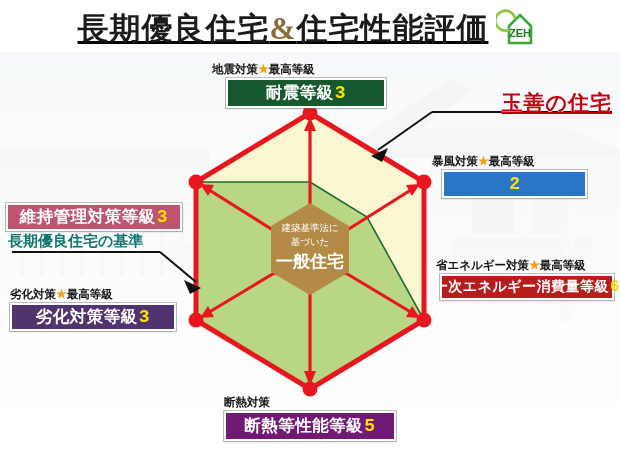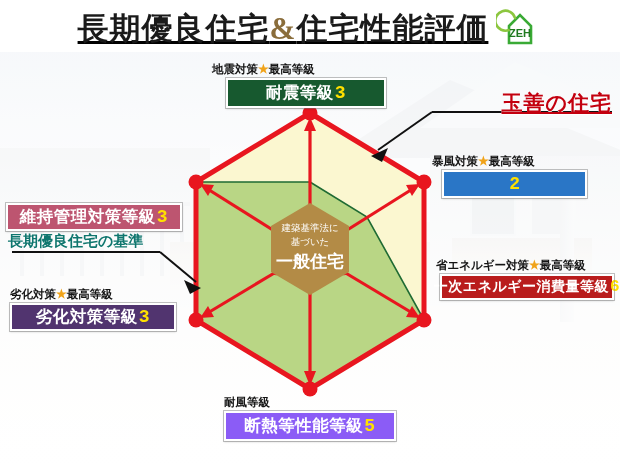--- a/index.html
+++ b/index.html
@@ -116,21 +116,21 @@
     box-shadow:0 1px 2px rgba(0,0,0,.18);
     text-align:right;
   }
   .box .num{color:#ffe000;font-size:18px;padding-left:1px;}
 
   .b-quake{background:#17592f;}
   .b-wind {background:#2a76c6;}
   .b-maint{background:#bd5570;}
   .b-energy{background:#b91c1c;}
   .b-degrade{background:#51346f;}
-  .b-insul{background:#8b5cf6;}
+  .b-insul{background:#701a75;}
 
   .owner{
     position:absolute;
     font-family:"Liberation Serif","DejaVu Serif",serif;
     font-size:21px;font-weight:bold;color:#c3000f;
     white-space:nowrap;letter-spacing:1px;
     text-shadow:0 1px 0 rgba(255,255,255,.9);
     text-decoration:underline;
   }
   .criteria{
@@ -256,21 +256,21 @@
 
   <div class="lbl" style="left:436px;top:259px;">
     <span>省エネルギー対策</span><span class="star">★</span><span>最高等級</span>
   </div>
   <div class="box b-energy" style="left:440px;top:274px;width:174px;height:26px;font-size:14px;">
     <span>一次エネルギー消費量等級</span>
       <span class="num" style="font-size:16px;">6</span>
   </div>
 
   <div class="lbl" style="left:224px;top:396px;">
-    <span>耐風等級</span><span class="star"></span><span></span>
+    <span>断熱対策</span><span class="star"></span><span></span>
   </div>
   <div class="box b-insul" style="left:224px;top:411px;width:172px;height:30px;">
     <span>断熱等性能等級</span>
       <span class="num">5</span>
   </div>
 
   <div class="lbl" style="left:10px;top:288px;">
     <span>劣化対策</span><span class="star">★</span><span>最高等級</span>
   </div>
   <div class="box b-degrade" style="left:10px;top:303px;width:166px;height:28px;">

